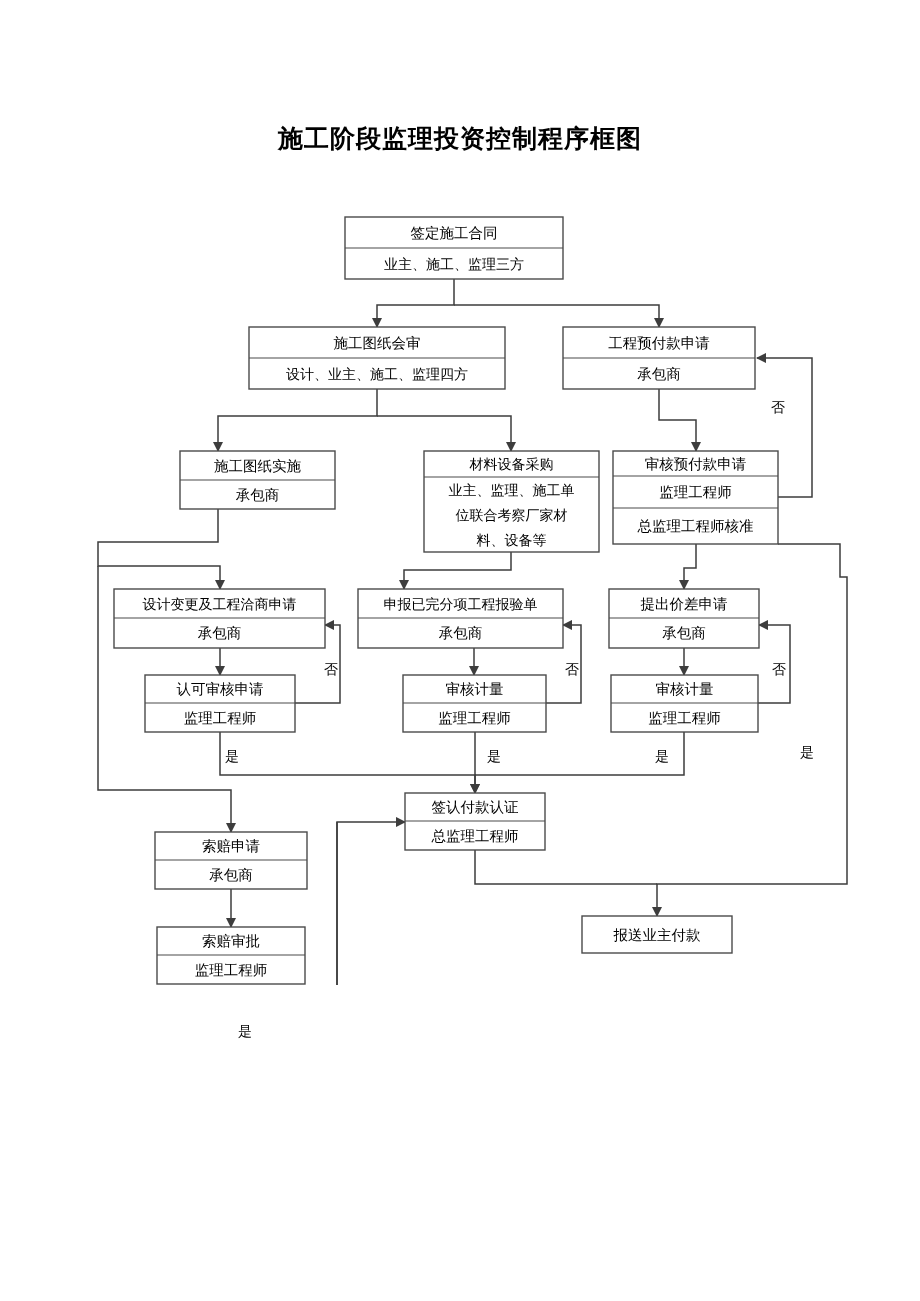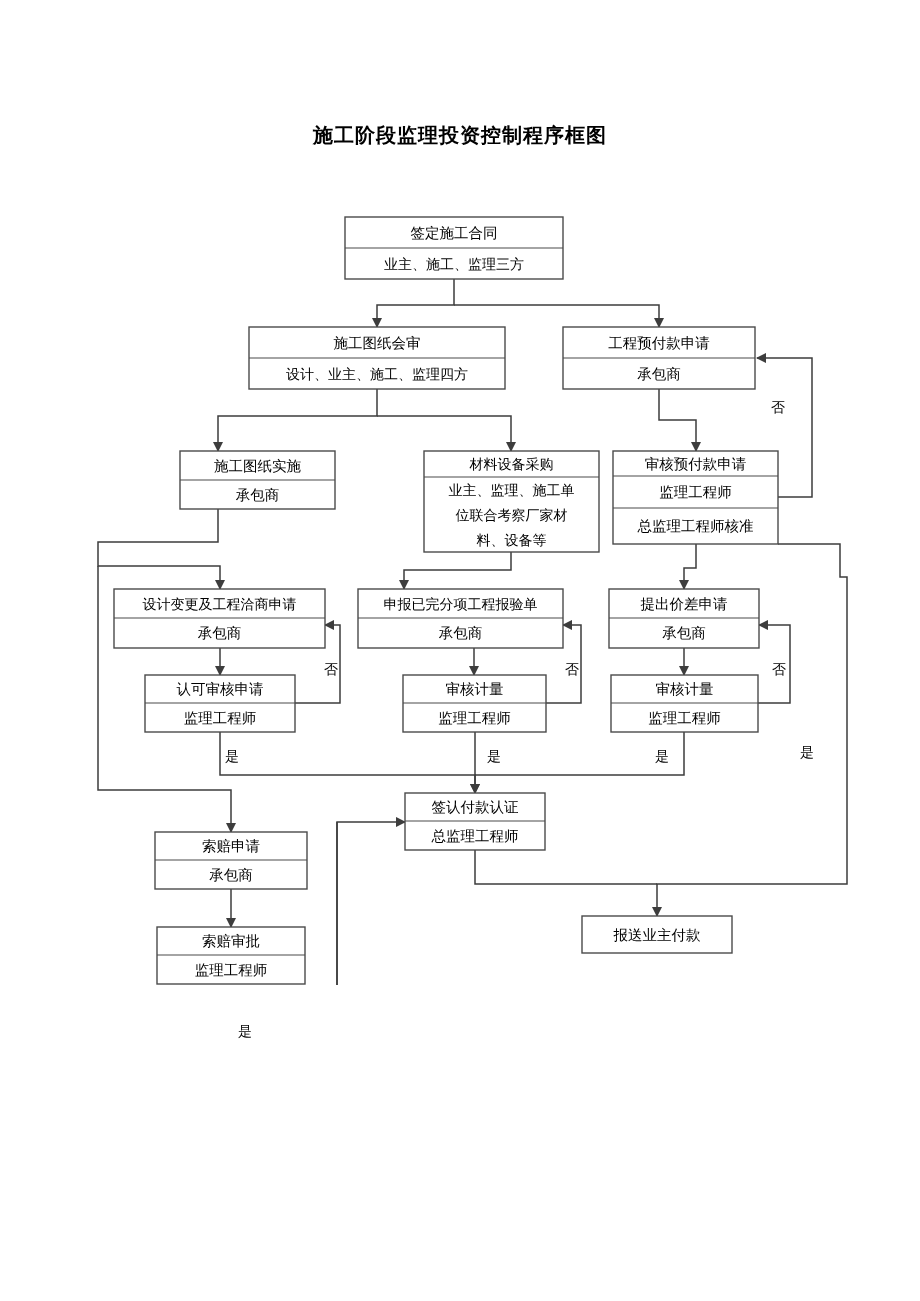--- a/index.html
+++ b/index.html
@@ -20,21 +20,21 @@
     width: 920px;
     height: 1301px;
     background: #fff;
   }
   #title {
     position: absolute;
     left: 0;
     top: 122px;
     width: 920px;
     text-align: center;
-    font-size: 20px;
+    font-size: 25px;
     font-weight: bold;
     letter-spacing: 1px;
     font-family: "DejaVu Sans", "Liberation Sans", sans-serif;
   }
   #chart {
     position: absolute;
     left: 0;
     top: 0;
   }
   .box-text {

